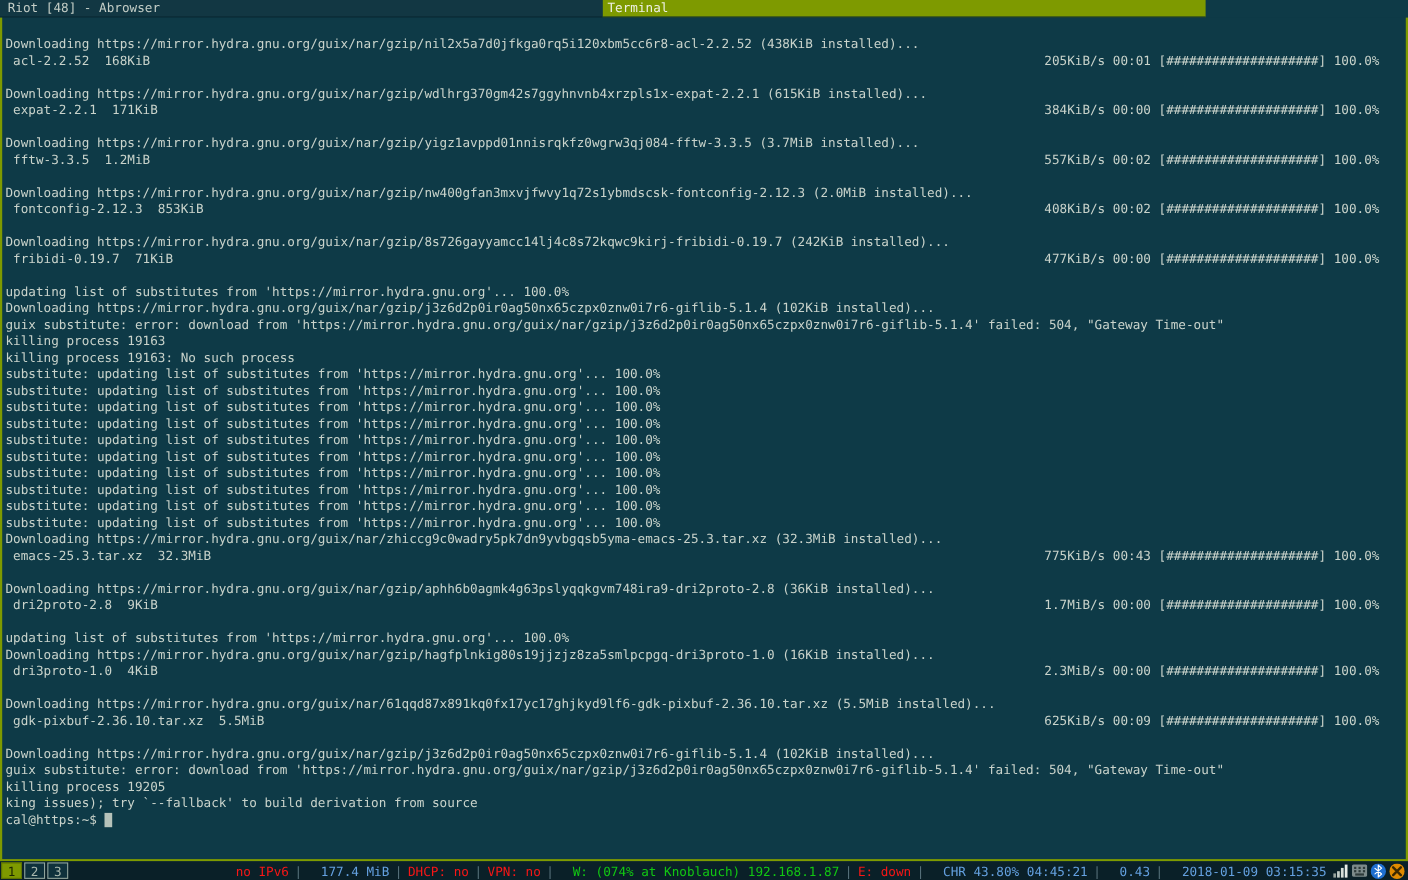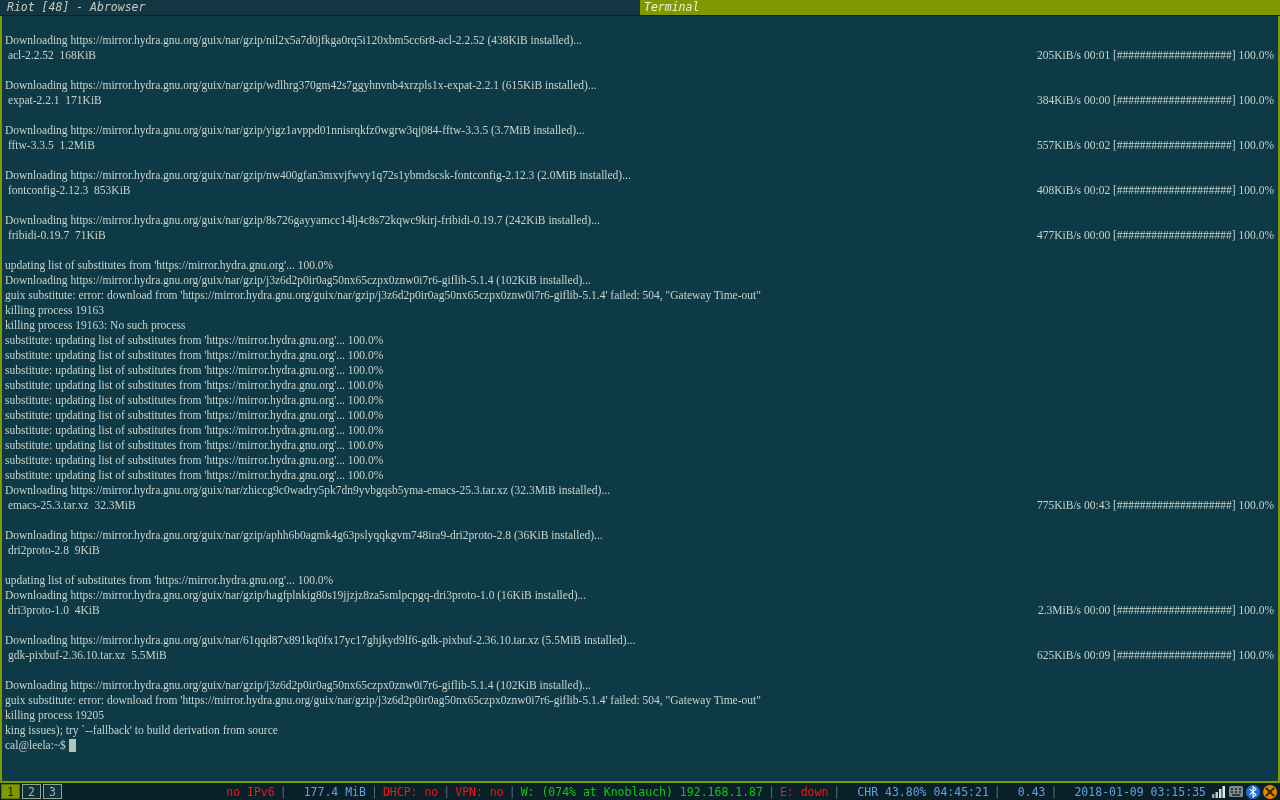--- a/index.html
+++ b/index.html
@@ -1,54 +1,54 @@
 <!DOCTYPE html>
 <html><head>
 <meta charset="utf-8">
 <style>
   * { margin:0; padding:0; box-sizing:border-box; }
   html,body { width:1280px; height:800px; overflow:hidden; background:#0e3a47;
               font-family:"DejaVu Sans Mono", monospace; }
 
   
-  .titlebar { position:absolute; top:0; left:0; width:1280px; height:16px; display:flex;font-style:italic; }
+  .titlebar { position:absolute; top:0; left:0; width:1096px; height:16px; display:flex; }
   .title-left { width:640px; height:16px; background:#123743; color:#c3cdc6;
                 font-size:11.5px; line-height:15px; padding-left:7px;
                 border-bottom:1px solid #07242e; white-space:pre; }
   .title-right { width:640px; height:16px; background:#7e9a00; color:#eef0e2;
                  font-size:11.5px; line-height:15px; padding-left:4px;
                  border-bottom:1px solid #07242e; white-space:pre; }
 
   
   .terminal-window { position:absolute; top:16px; left:0; width:1280px; height:767px;
                      background:#0e3a47; border-left:2px solid #7e9a00;
                      border-right:2px solid #7e9a00; border-bottom:2px solid #7e9a00;
                      overflow:hidden; }
-  .terminal-output { padding:17px 4px 0 3px;font-family:Liberation Serif, serif; }
+  .terminal-output { padding:17px 24px 0 3px; }
   .term-line { display:flex; height:15px; font-size:11.5px; line-height:15px;
                color:#c9d3cb; white-space:pre; }
   .term-line .tl { white-space:pre; }
   .term-line .tr { margin-left:auto; white-space:pre; }
   .cursor { display:inline-block; width:7px; height:13px; margin-top:1px;
             background:#b6c2ba; }
 
   
   .statusbar { position:absolute; top:783px; left:0; width:1280px; height:17px;
                background:#0a2028; display:flex; align-items:center;
                font-size:11.5px; }
   .ws-group { display:flex; gap:2px; padding-left:1px; }
   .ws-btn { height:15px; min-width:19px; text-align:center; line-height:14px;
             border:1px solid #8fa39b; color:#a9b8ae; background:#0f313c;
             padding:0 4px; }
   .ws-btn.active { background:#7e9a00; border-color:#5d7300; color:#1d2900; }
   .status-right { margin-left:auto; display:flex; align-items:flex-start; white-space:pre; }
   .seg { white-space:pre; }
   .seg.red   { color:#f81616; }
   .seg.blue  { color:#64a0df;margin-left:12px; }
-  .seg.green { color:#12c712; }
+  .seg.green { color:#12c712;margin-left:12px; }
   .sep { color:#56707a; padding:0 5px; }
   .tray { display:flex; align-items:center; gap:3px; padding:0 3px 0 6px; }
   .tray svg { display:block; }
 </style>
 </head>
 <body>
 
 <div class="titlebar">
   <div class="title-left">Riot [48] - Abrowser</div>
   <div class="title-right">Terminal</div>
@@ -83,34 +83,34 @@
       <div class="term-line"><span class="tl">substitute: updating list of substitutes from 'https://mirror.hydra.gnu.org'... 100.0%</span></div>
       <div class="term-line"><span class="tl">substitute: updating list of substitutes from 'https://mirror.hydra.gnu.org'... 100.0%</span></div>
       <div class="term-line"><span class="tl">substitute: updating list of substitutes from 'https://mirror.hydra.gnu.org'... 100.0%</span></div>
       <div class="term-line"><span class="tl">substitute: updating list of substitutes from 'https://mirror.hydra.gnu.org'... 100.0%</span></div>
       <div class="term-line"><span class="tl">substitute: updating list of substitutes from 'https://mirror.hydra.gnu.org'... 100.0%</span></div>
       <div class="term-line"><span class="tl">substitute: updating list of substitutes from 'https://mirror.hydra.gnu.org'... 100.0%</span></div>
       <div class="term-line"><span class="tl">Downloading https://mirror.hydra.gnu.org/guix/nar/zhiccg9c0wadry5pk7dn9yvbgqsb5yma-emacs-25.3.tar.xz (32.3MiB installed)...</span></div>
       <div class="term-line"><span class="tl"> emacs-25.3.tar.xz  32.3MiB</span><span class="tr">775KiB/s 00:43 [####################] 100.0%</span></div>
       <div class="term-line"><span class="tl"></span></div>
       <div class="term-line"><span class="tl">Downloading https://mirror.hydra.gnu.org/guix/nar/gzip/aphh6b0agmk4g63pslyqqkgvm748ira9-dri2proto-2.8 (36KiB installed)...</span></div>
-      <div class="term-line"><span class="tl"> dri2proto-2.8  9KiB</span></div>
+      <div class="term-line"><span class="tl"> dri2proto-2.8  9KiB</span><span class="tr">1.7MiB/s 00:00 [####################] 100.0%</span></div>
       <div class="term-line"><span class="tl"></span></div>
       <div class="term-line"><span class="tl">updating list of substitutes from 'https://mirror.hydra.gnu.org'... 100.0%</span></div>
       <div class="term-line"><span class="tl">Downloading https://mirror.hydra.gnu.org/guix/nar/gzip/hagfplnkig80s19jjzjz8za5smlpcpgq-dri3proto-1.0 (16KiB installed)...</span></div>
       <div class="term-line"><span class="tl"> dri3proto-1.0  4KiB</span><span class="tr">2.3MiB/s 00:00 [####################] 100.0%</span></div>
       <div class="term-line"><span class="tl"></span></div>
       <div class="term-line"><span class="tl">Downloading https://mirror.hydra.gnu.org/guix/nar/61qqd87x891kq0fx17yc17ghjkyd9lf6-gdk-pixbuf-2.36.10.tar.xz (5.5MiB installed)...</span></div>
       <div class="term-line"><span class="tl"> gdk-pixbuf-2.36.10.tar.xz  5.5MiB</span><span class="tr">625KiB/s 00:09 [####################] 100.0%</span></div>
       <div class="term-line"><span class="tl"></span></div>
       <div class="term-line"><span class="tl">Downloading https://mirror.hydra.gnu.org/guix/nar/gzip/j3z6d2p0ir0ag50nx65czpx0znw0i7r6-giflib-5.1.4 (102KiB installed)...</span></div>
       <div class="term-line"><span class="tl">guix substitute: error: download from 'https://mirror.hydra.gnu.org/guix/nar/gzip/j3z6d2p0ir0ag50nx65czpx0znw0i7r6-giflib-5.1.4' failed: 504, "Gateway Time-out"</span></div>
       <div class="term-line"><span class="tl">killing process 19205</span></div>
       <div class="term-line"><span class="tl">king issues); try `--fallback' to build derivation from source</span></div>
-      <div class="term-line"><span class="tl">cal@leela:~$ </span><span class="cursor"></span></div>
+      <div class="term-line"><span class="tl">cal@https:~$ </span><span class="cursor"></span></div>
     </div>
 </div>
 
 <div class="statusbar">
   <div class="ws-group">
       <div class="ws-btn active">1</div>
       <div class="ws-btn">2</div>
       <div class="ws-btn">3</div>
     </div>
   <div class="status-right"><span class="seg red">no IPv6</span><span class="sep">|</span><span class="seg blue">177.4 MiB</span><span class="sep">|</span><span class="seg red">DHCP: no</span><span class="sep">|</span><span class="seg red">VPN: no</span><span class="sep">|</span><span class="seg green">W: (074% at Knoblauch) 192.168.1.87</span><span class="sep">|</span><span class="seg red">E: down</span><span class="sep">|</span><span class="seg blue">CHR 43.80% 04:45:21</span><span class="sep">|</span><span class="seg blue">0.43</span><span class="sep">|</span><span class="seg blue">2018-01-09 03:15:35</span></div>

